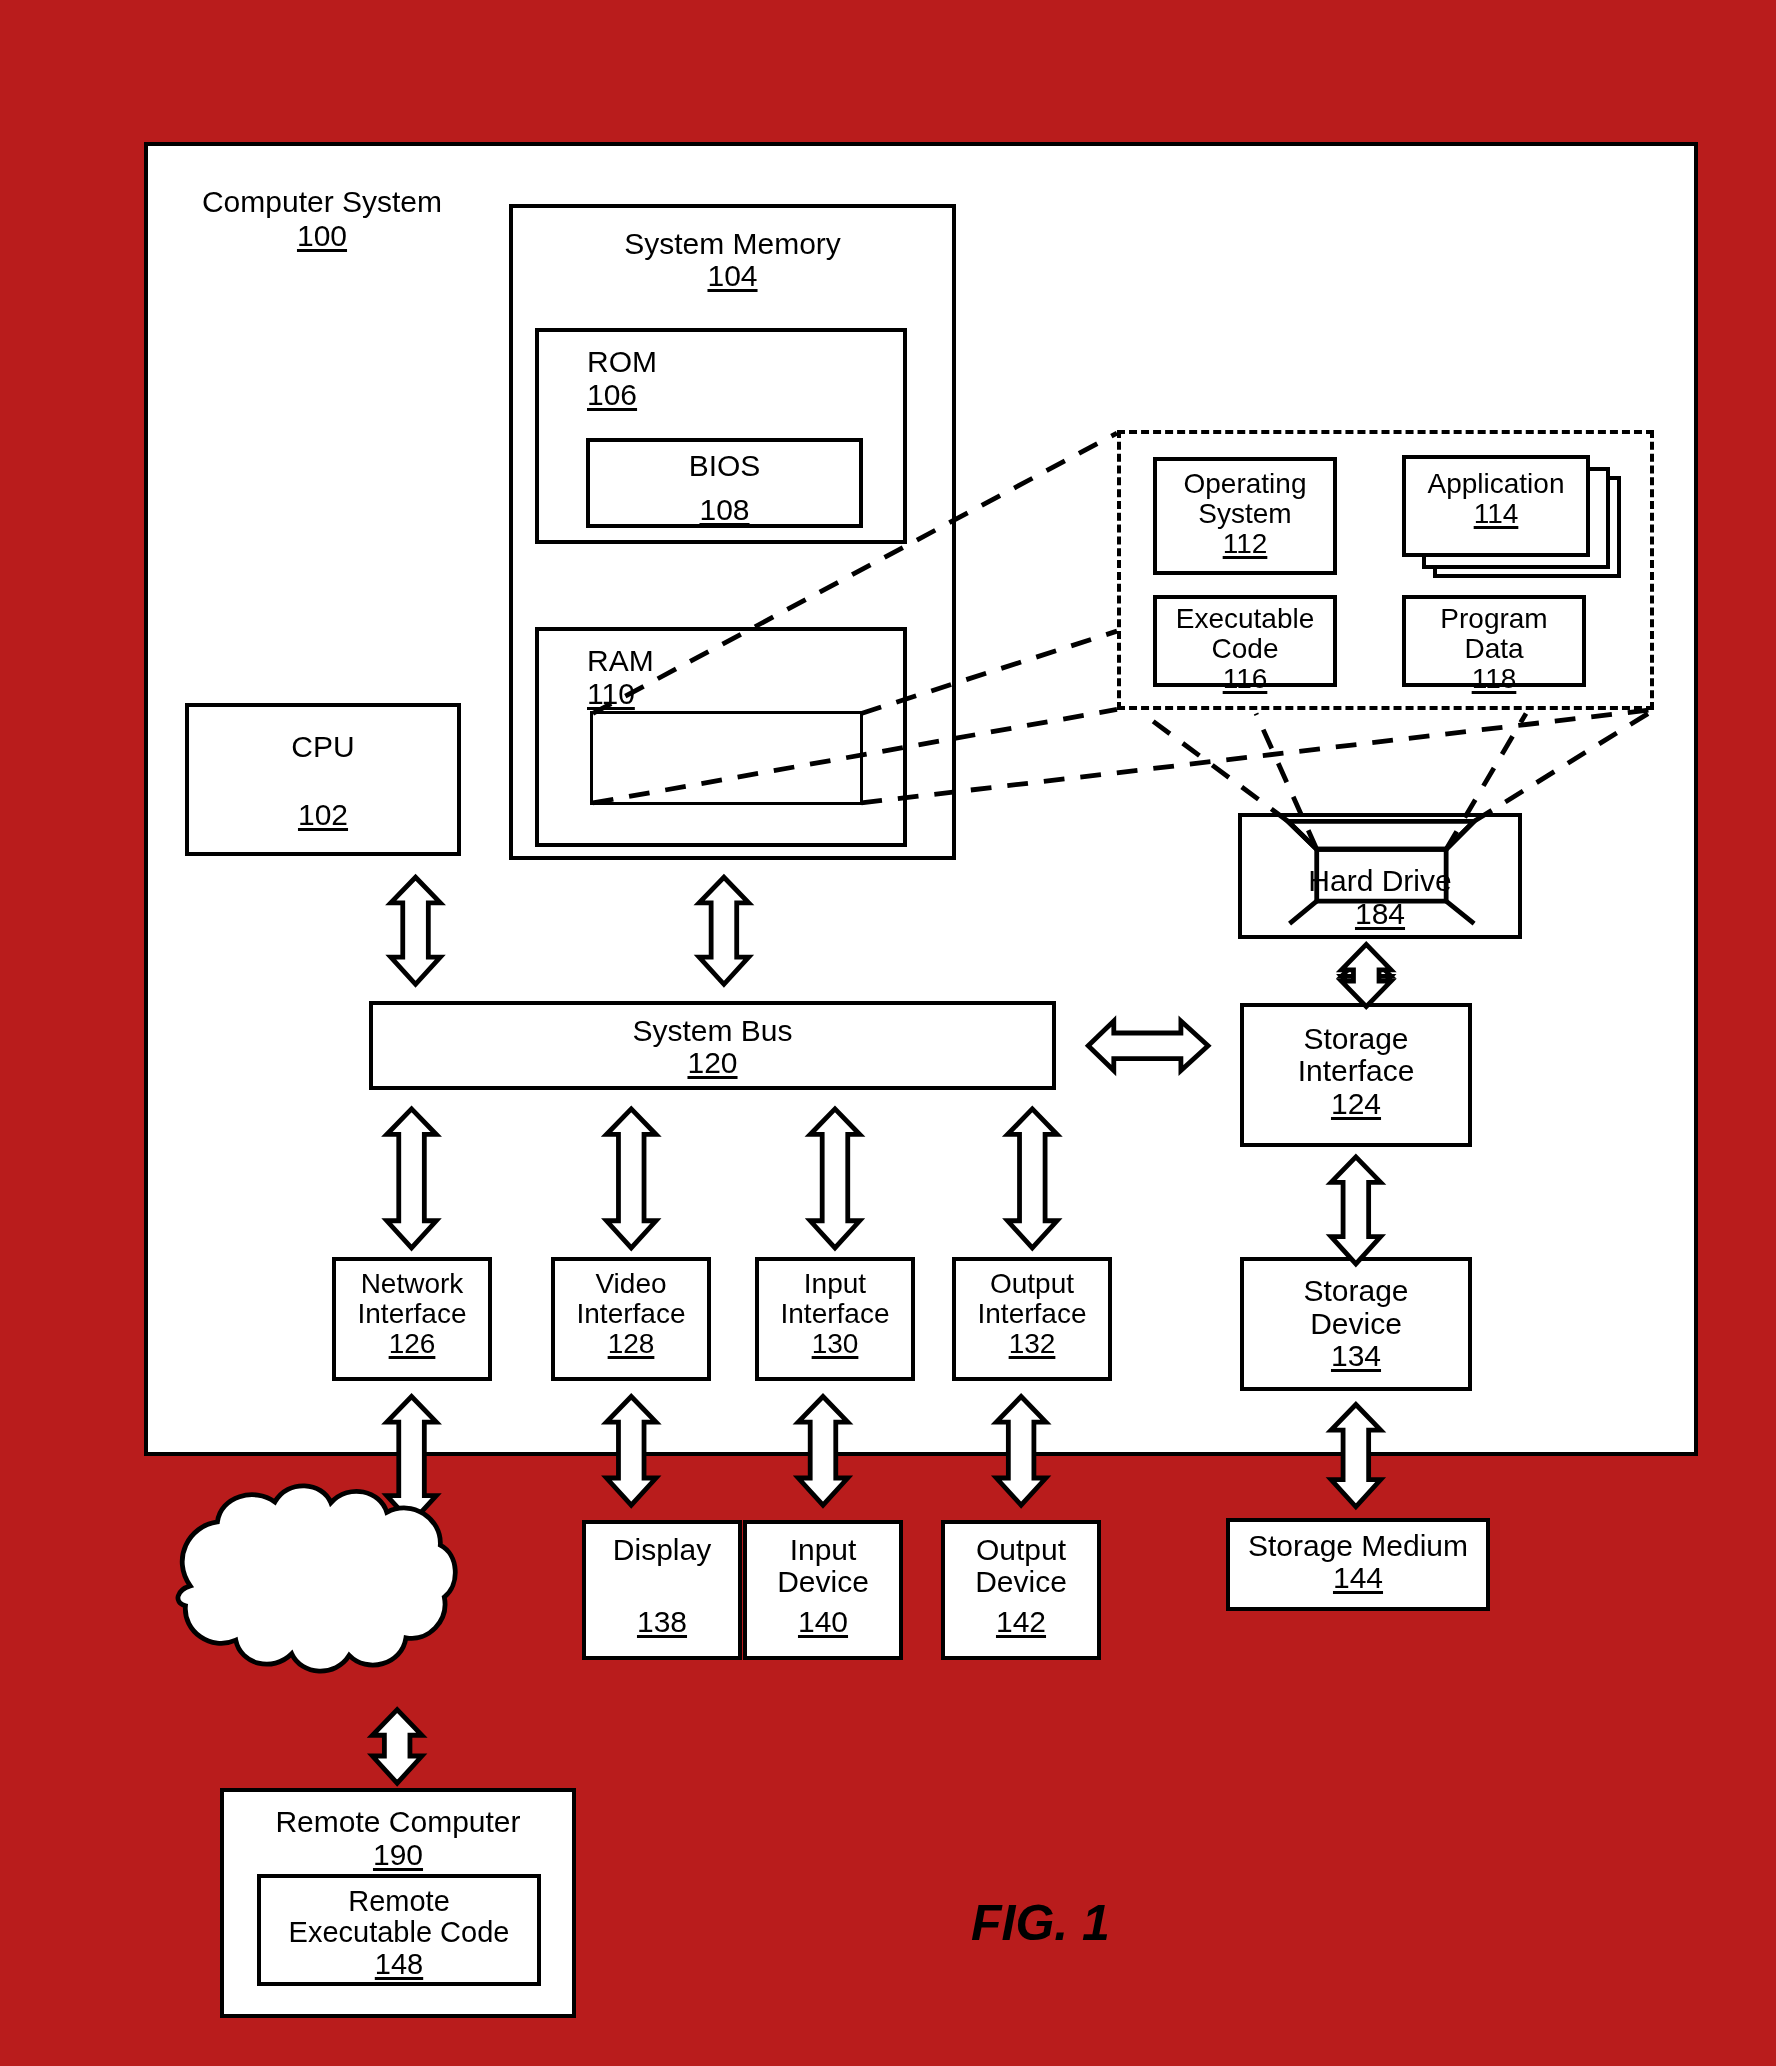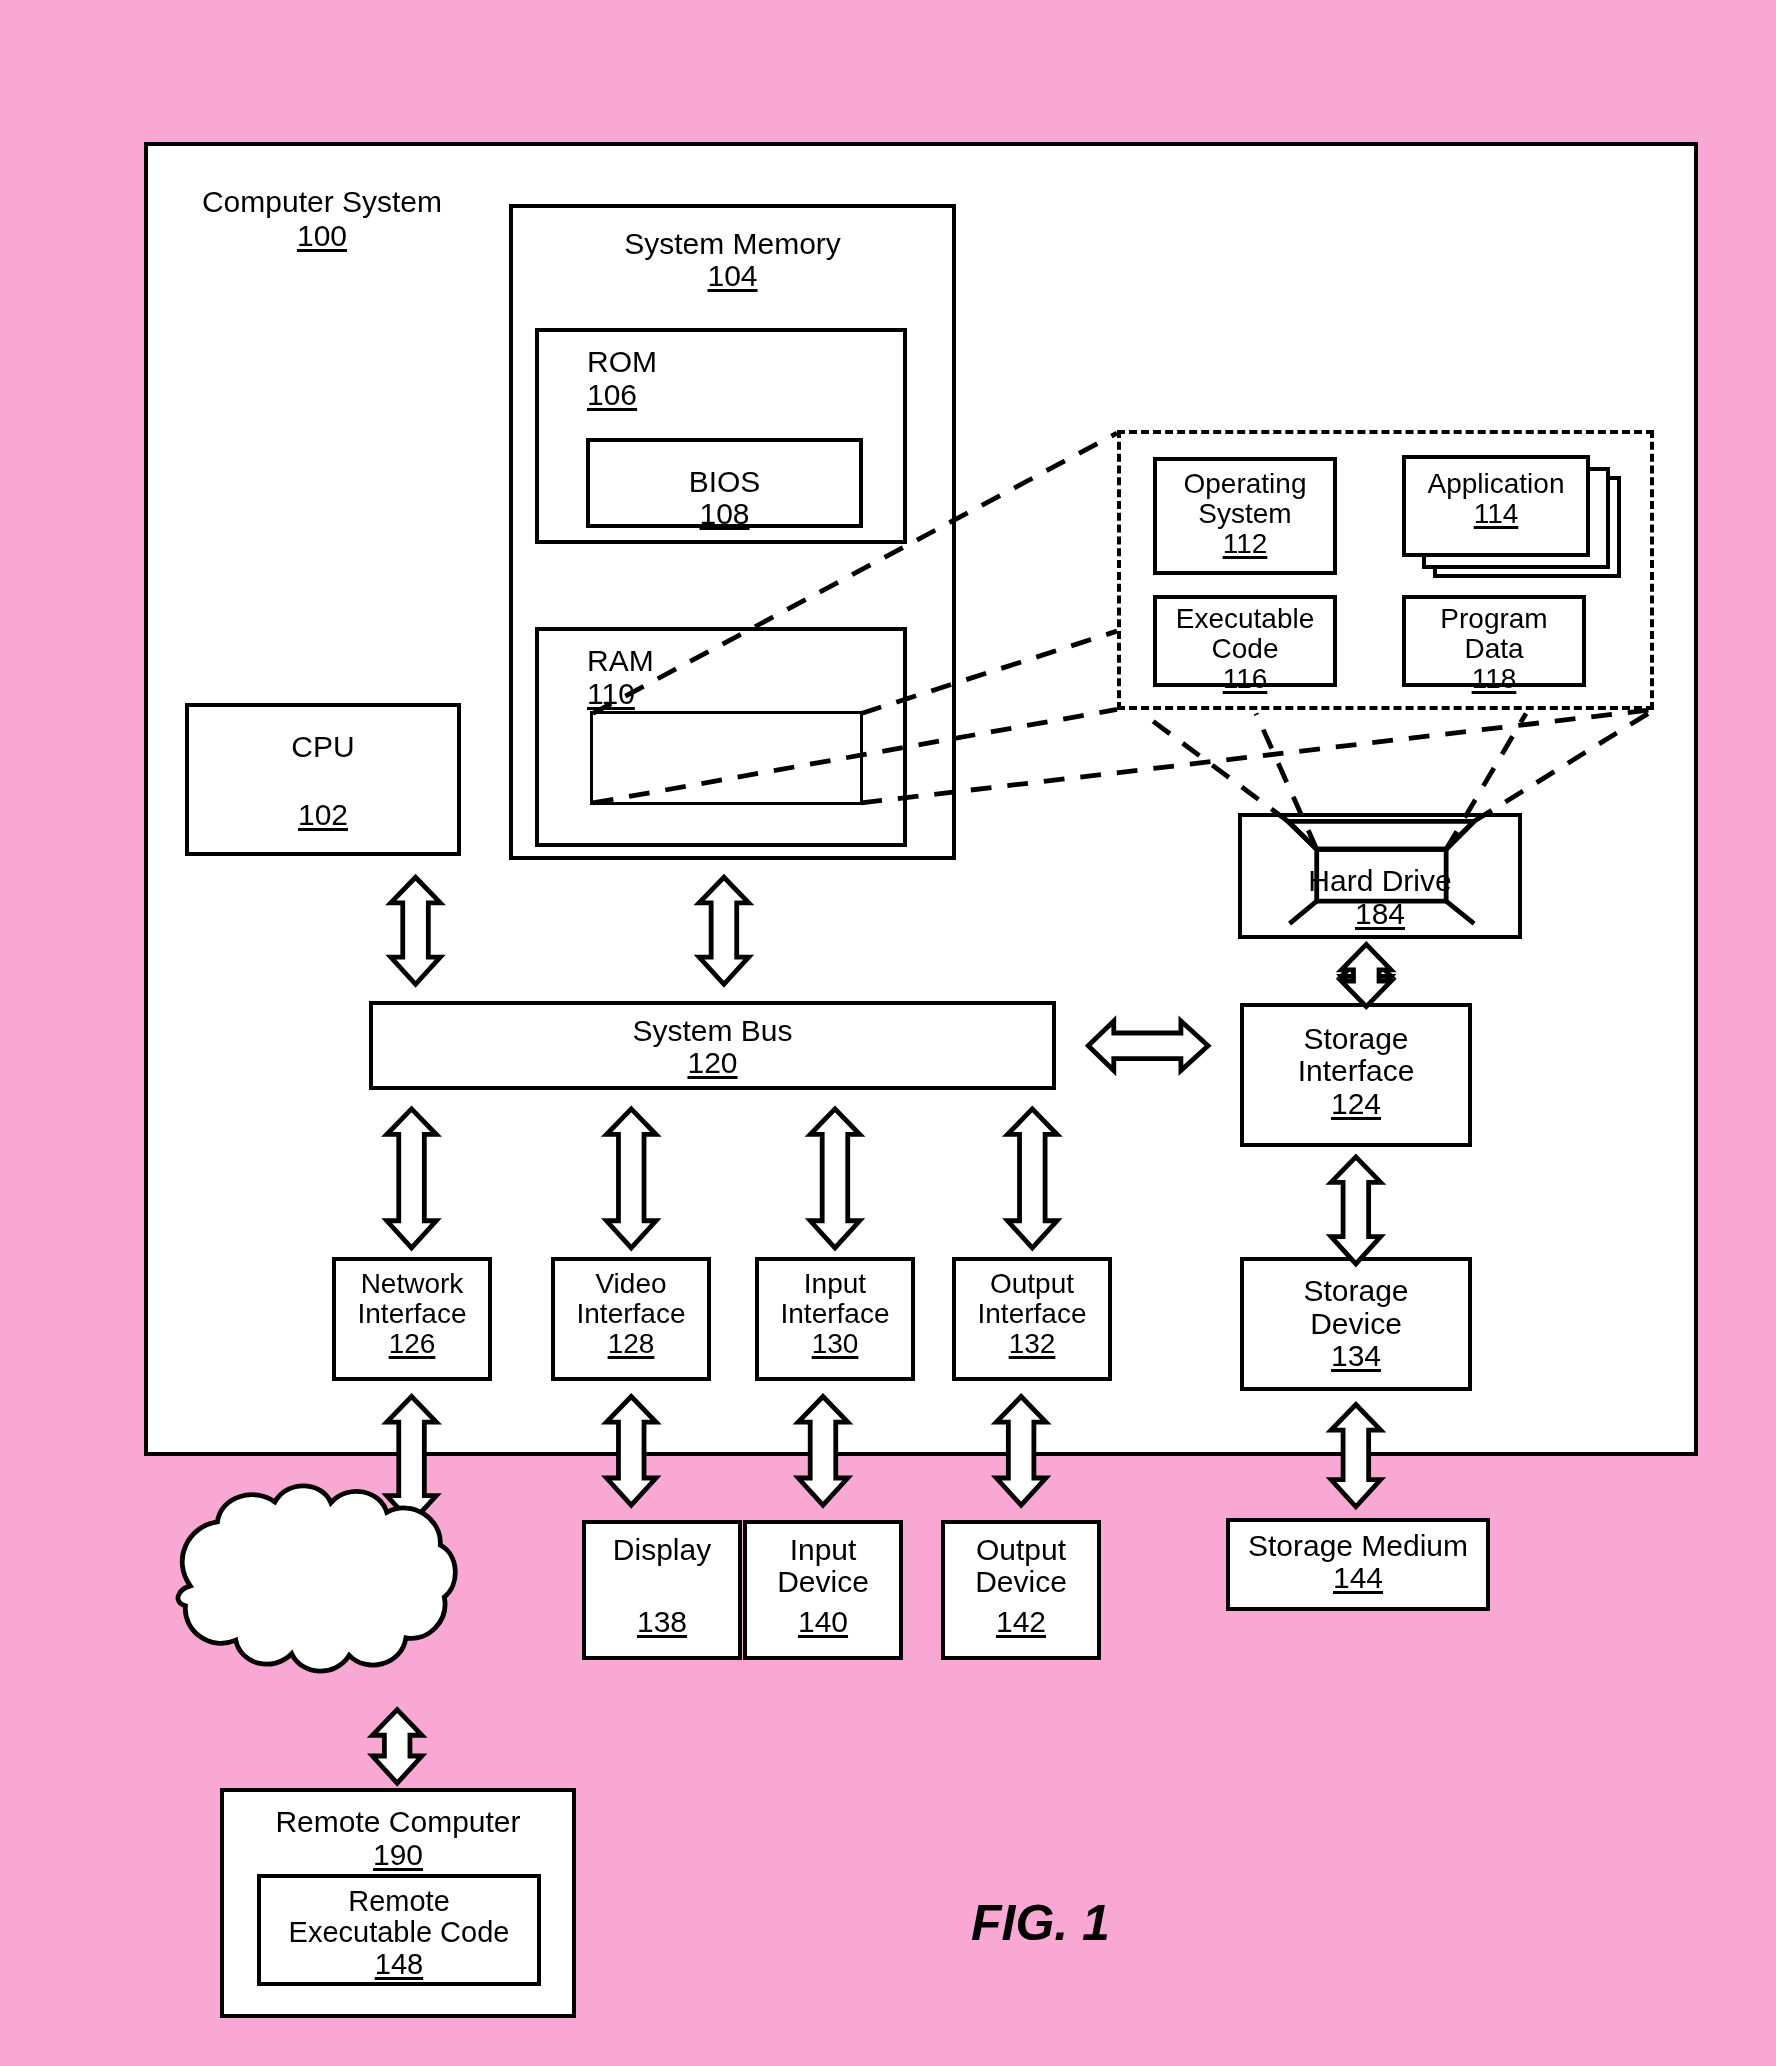--- a/index.html
+++ b/index.html
@@ -4,21 +4,21 @@
 <style>
   html, body {
     margin: 0;
     padding: 0;
     background: #ffffff;
   }
   #page {
     position: relative;
     width: 1777px;
     height: 2066px;
-    background: #f9a8d4;
+    background: #b91c1c;
     font-family: "Liberation Sans", sans-serif;
     color: #000000;
     overflow: hidden;
   }
   .box {
     position: absolute;
     border: 4px solid #000;
     background: #fff;
     box-sizing: border-box;
     display: flex;
@@ -85,21 +85,21 @@
   <div class="box" style="left:509px; top:204px; width:447px; height:656px; padding-top:20px; font-size:30px;">
     <span class="lbl">System Memory</span>
     <span class="num">104</span>
   </div>
 
   <div class="box" style="left:535px; top:328px; width:372px; height:216px; align-items:flex-start; padding-left:48px; padding-top:14.4px; font-size:30px;">
     <span class="lbl">ROM</span>
     <span class="num">106</span>
   </div>
 
-  <div class="box" style="left:586px; top:438px; width:277px; height:90px; padding-top:24px; font-size:30px;">
+  <div class="box" style="left:586px; top:438px; width:277px; height:90px; padding-top:8px; font-size:30px;gap:12px;">
     <span class="lbl">BIOS</span>
     <span class="num">108</span>
   </div>
 
   <div class="box" style="left:535px; top:599px; width:372px; height:220px; align-items:flex-start; padding-left:48px; padding-top:14.4px; font-size:30px;margin-top:28px;">
     <span class="lbl">RAM</span>
     <span class="num">110</span>
   </div>
 
   <div class="box" style="left:590px; top:711px; width:273px; height:94px; border-width:3.2px;"></div>

